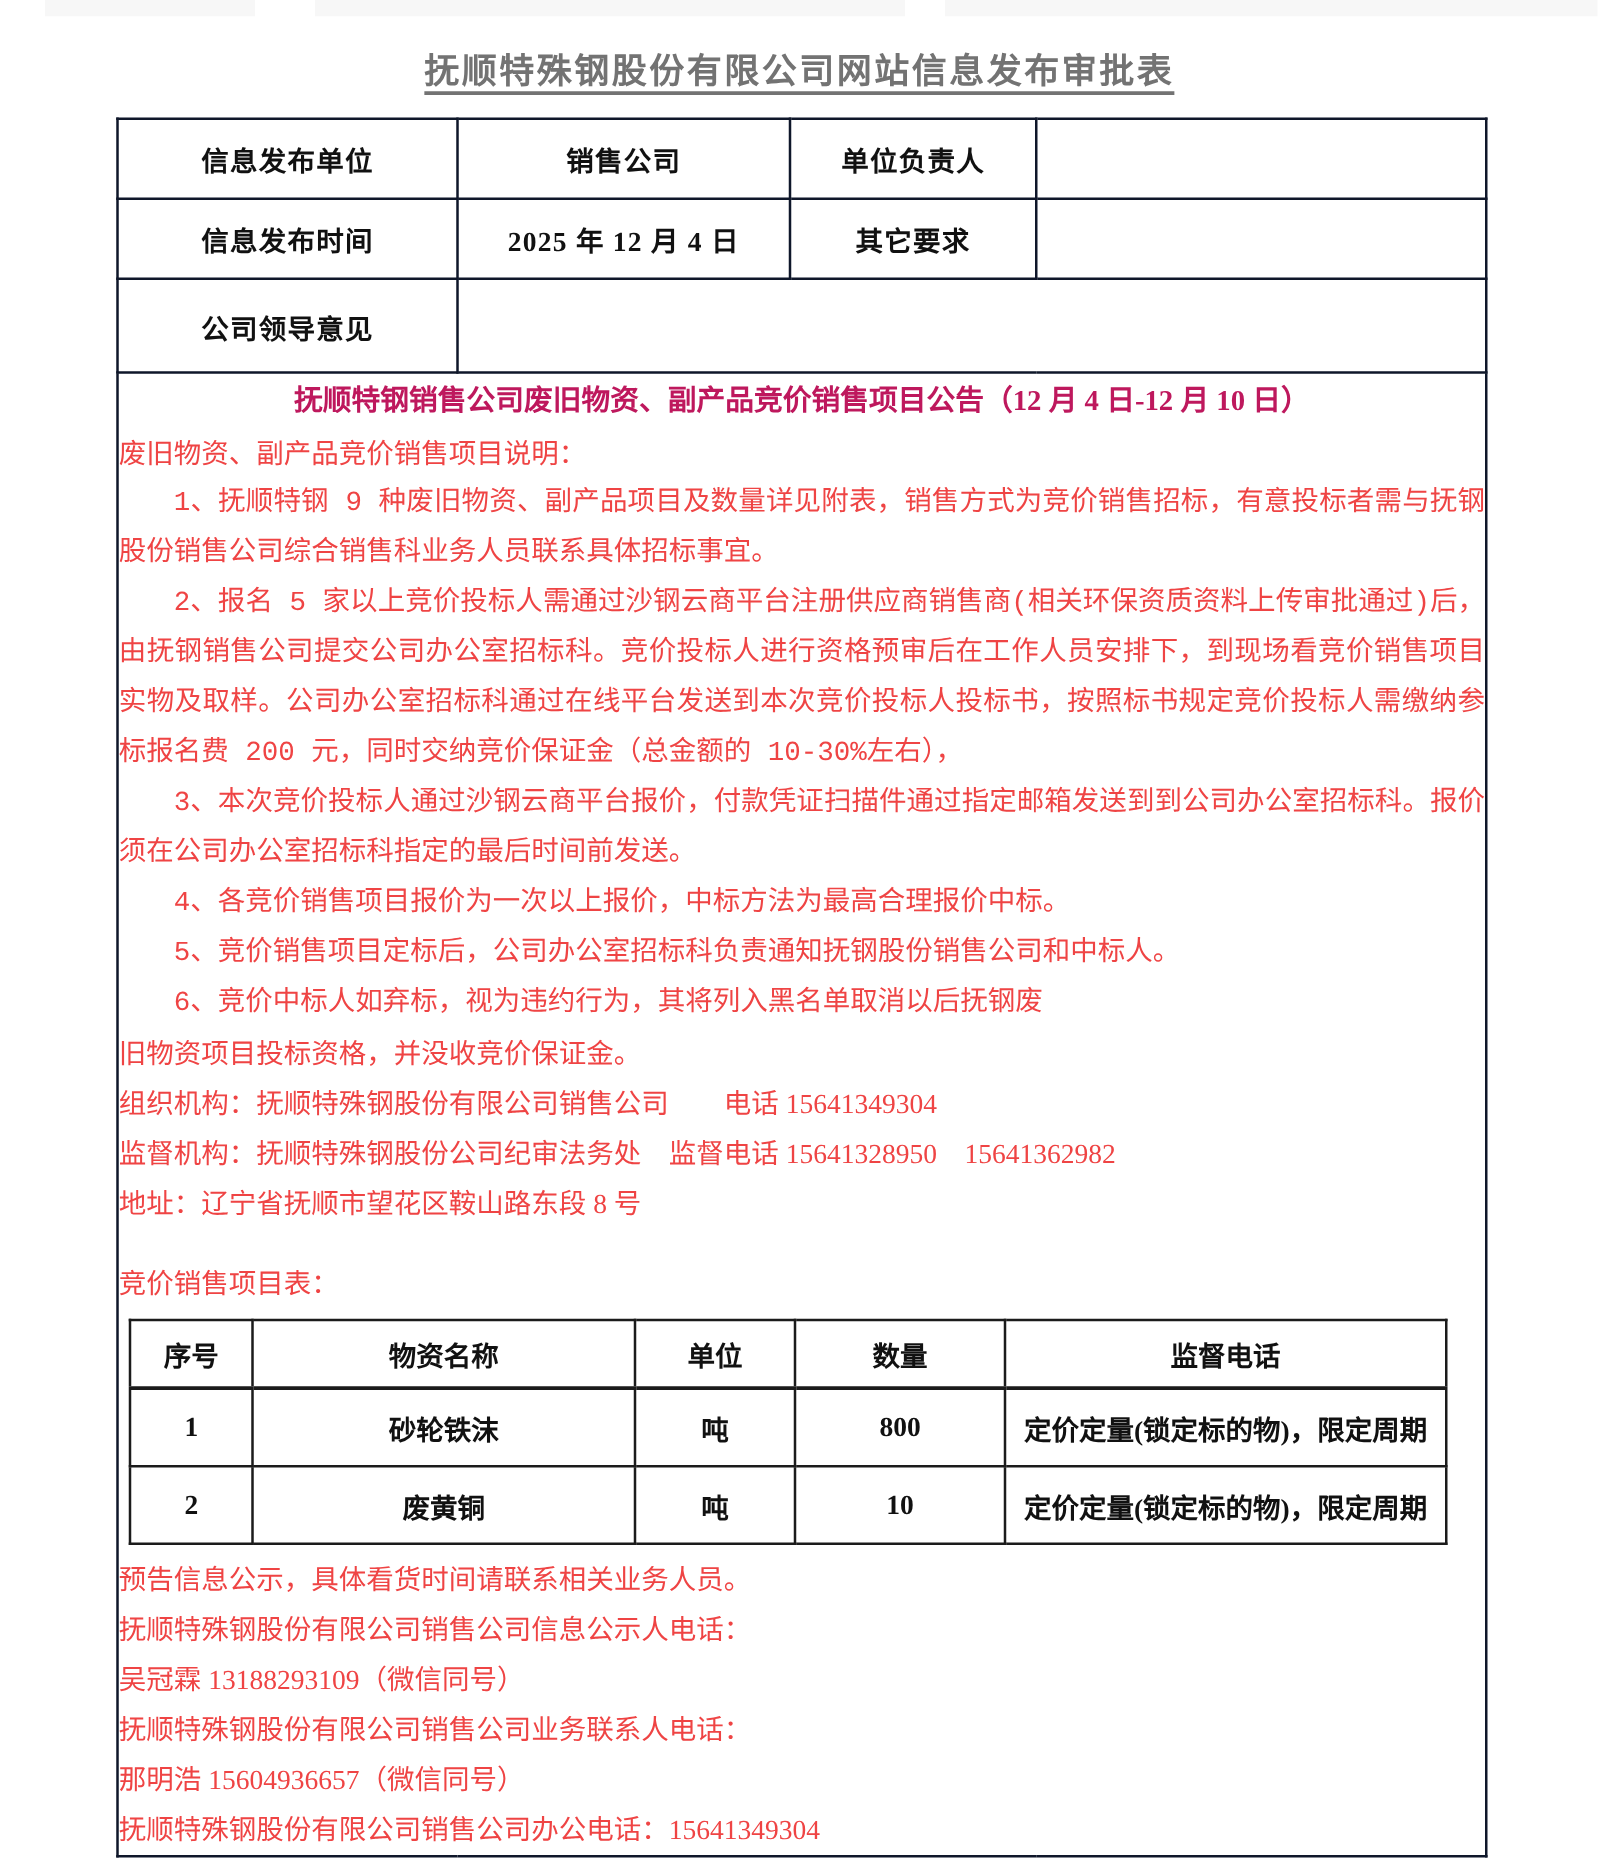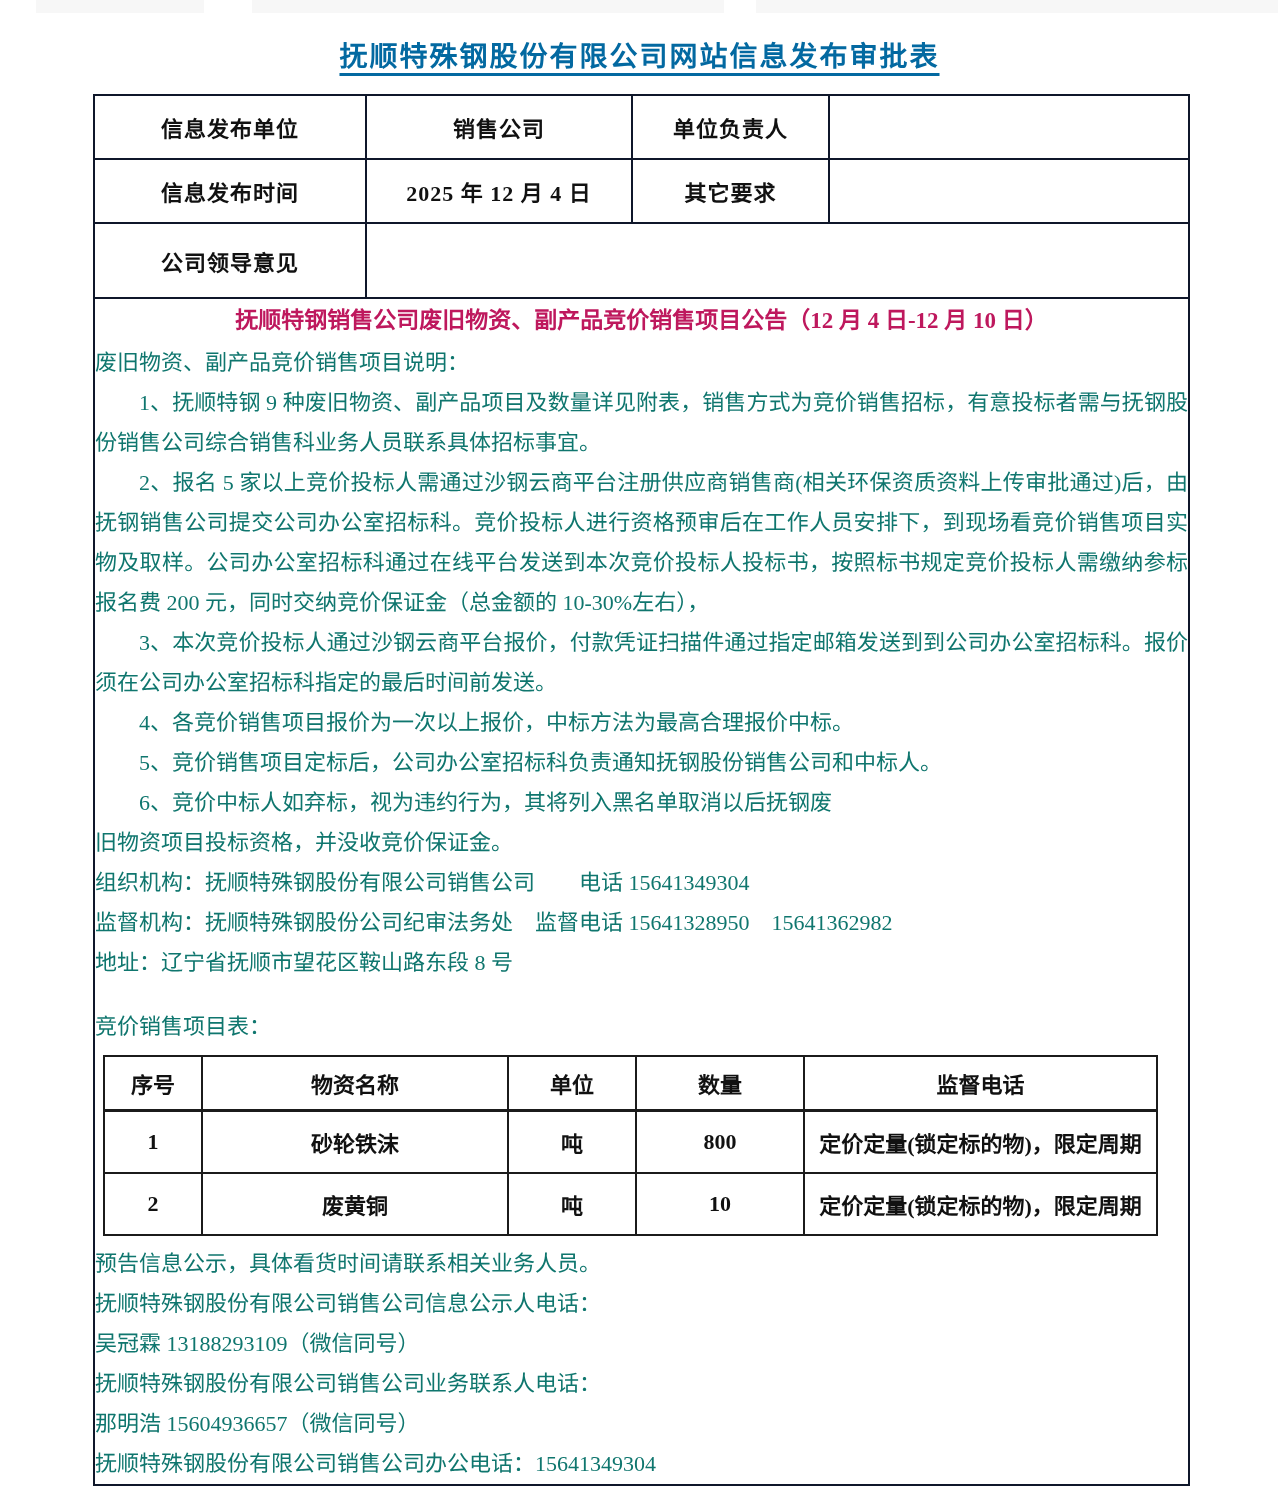--- a/index.html
+++ b/index.html
@@ -28,21 +28,21 @@
 
   .doc-title {
     margin: 34px 0 20px 0;
     text-align: center;
     font-size: 28px;
     font-weight: bold;
     letter-spacing: 2px;
     text-decoration: underline;
     text-decoration-thickness: 3px;
     text-underline-offset: 7px;
-    color: #0369a1;
+    color: #737373;
   }
 
   table.form-table {
     border-collapse: collapse;
     table-layout: fixed;
     margin-left: 93px;
     width: 1095px;
   }
   table.form-table > tbody > tr > td {
     border: 2px solid #0f172a;
@@ -67,25 +67,26 @@
     text-align: center;
     font-weight: bold;
     font-size: 23px;
     line-height: 40px;
     margin: 2px 0 2px 0;
     color: #be185d;
   }
   .bodyline {
     font-size: 22px;
     line-height: 40px;
-    color: #0f766e;
+    color: #ef4444;
   }
   .para {
     text-indent: 2em;
     text-align: justify;
+    font-family: Liberation Mono, monospace;
   }
   .caption-line { margin-top: 24px; }
 
   table.items-table {
     border-collapse: collapse;
     table-layout: fixed;
     width: 1053px;
     margin: 8px 0 8px 8px;
   }
   table.items-table td {

